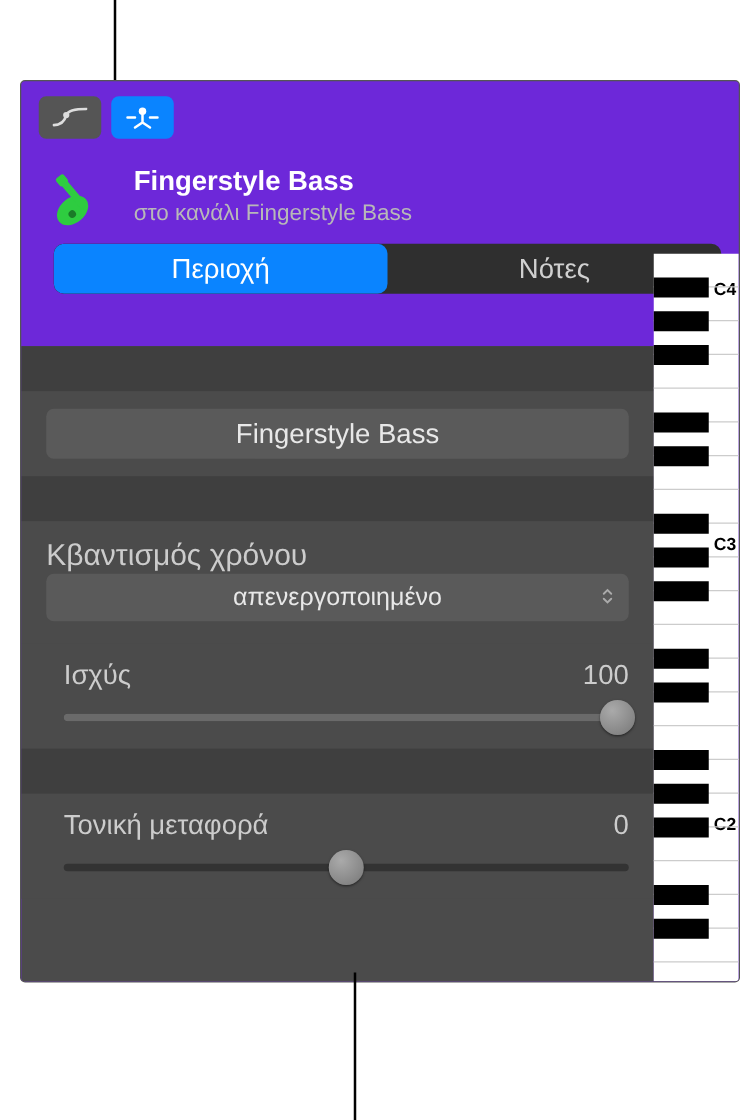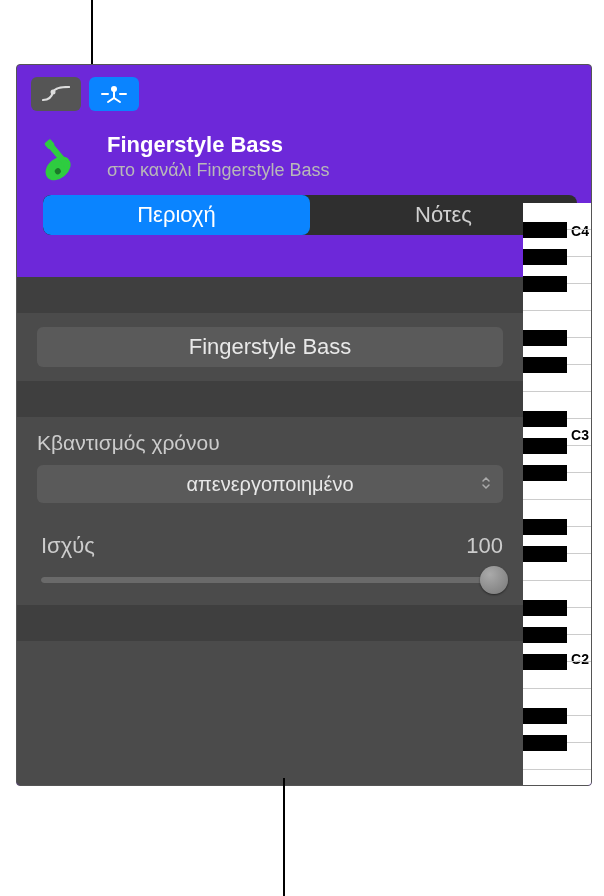--- a/index.html
+++ b/index.html
@@ -111,22 +111,21 @@
       justify-content: center;
       color: #e8e8e8;
       font-size: 22px;
     }
     .quant-row {
       padding: 14px 20px 18px 20px;
       background: #4b4b4b;
     }
     .row-label {
       color: #ccc;
-      font-size: 21px;
-      margin-bottom: 10px;
+      font-size: 24px;
     }
     .dropdown {
       background: #5a5a5a;
       border-radius: 6px;
       height: 38px;
       display: flex;
       align-items: center;
       justify-content: center;
       color: #e8e8e8;
       font-size: 20px;
@@ -135,21 +134,21 @@
     .dropdown .chev {
       position: absolute;
       right: 12px;
       top: 50%;
       transform: translateY(-50%);
       color: #aaa;
       font-size: 12px;
       line-height: 1;
     }
     .slider-row {
-      padding: 12px 20px 22px 24px;
+      padding: 12px 20px 22px 34px;
       background: #4b4b4b;
     }
     .slider-head {
       display: flex;
       justify-content: space-between;
       color: #ccc;
       font-size: 22px;
       margin-bottom: 18px;
     }
     .slider-track {
@@ -295,20 +294,29 @@
         <span>100</span>
       </div>
       <div class="slider-track">
         <div class="slider-fill" style="width:98%"></div>
         <div class="slider-thumb" style="left:98%"></div>
       </div>
     </div>
 
     <div class="section-gap"></div>
 
+    <div class="slider-row">
+      <div class="slider-head">
+        <span>Τονική μεταφορά</span>
+        <span>0</span>
+      </div>
+      <div class="slider-track">
+        <div class="slider-thumb" style="left:50%"></div>
+      </div>
+    </div>
   </div>
 
   <div class="piano">
     <div class="oct-label" style="top:20px">C4</div>
     <div class="oct-label" style="top:224px">C3</div>
     <div class="oct-label" style="top:448px">C2</div>
 
     <div class="white-key"></div>
     <div class="white-key"></div>
     <div class="white-key"></div>

